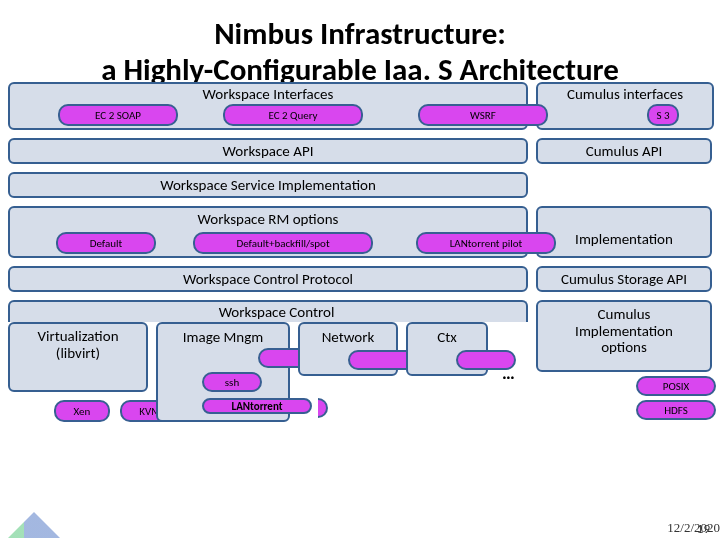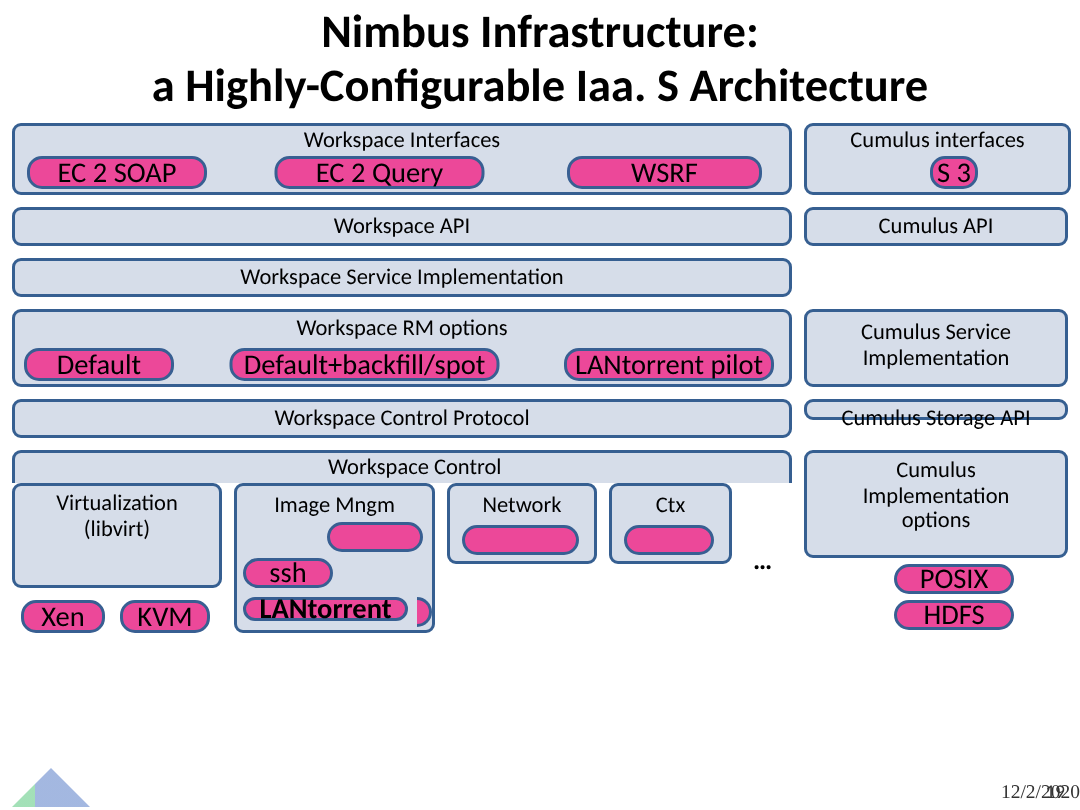--- a/index.html
+++ b/index.html
@@ -4,38 +4,38 @@
 <style>
   * { box-sizing: border-box; margin: 0; padding: 0; }
   body {
     width: 720px; height: 540px;
     font-family: Calibri, Arial, sans-serif;
     background: #fff; color: #000;
     position: relative;
   }
   .title {
     font-size: 31px; font-weight: 700;
-    text-align: center; padding: 4px 8px 2px;
+    text-align: center; padding: 16px 8px 2px;
     line-height: 1.15;
   }
   .diagram { position: absolute; left: 8px; right: 8px; top: 82px; bottom: 30px; }
 
   .bigbox {
     position: absolute;
     background: #d6dde9;
     border: 2px solid #365f91;
     border-radius: 6px;
   }
   .pill {
     position: absolute;
-    background: #ec4899;
+    background: #d946ef;
     border: 2px solid #385f92;
     border-radius: 10px;
-    font-size: 19px;
-    display: flex; align-items: center; justify-content: center;
+    font-size: 11px;
+    display: flex; align-items: center; justify-content: center; margin-left: 40px;
   }
   .label-center {
     position: absolute;
     font-size: 15px;
     text-align: center;
     width: 100%;
   }
 
   
   .footer-date {
@@ -67,50 +67,50 @@
 
   <div class="bigbox" style="left:0;top:0;width:520px;height:48px;">
     <div class="label-center" style="top:1px;">Workspace Interfaces</div>
   </div>
   <div class="bigbox" style="left:528px;top:0;width:178px;height:48px;">
     <div class="label-center" style="top:1px;">Cumulus interfaces</div>
   </div>
   <div class="pill" style="left:10px;top:22px;width:120px;height:22px;">EC 2 SOAP</div>
   <div class="pill" style="left:175px;top:22px;width:140px;height:22px;">EC 2 Query</div>
   <div class="pill" style="left:370px;top:22px;width:130px;height:22px;">WSRF</div>
-  <div class="pill" style="left:612px;top:22px;width:32px;height:22px;">S 3</div>
+  <div class="pill" style="left:599px;top:22px;width:32px;height:22px;">S 3</div>
 
   <div class="bigbox" style="left:0;top:56px;width:520px;height:26px;">
     <div class="label-center" style="top:2px;">Workspace API</div>
   </div>
   <div class="bigbox" style="left:528px;top:56px;width:176px;height:26px;">
     <div class="label-center" style="top:2px;">Cumulus API</div>
   </div>
 
   <div class="bigbox" style="left:0;top:90px;width:520px;height:26px;">
     <div class="label-center" style="top:2px;">Workspace Service Implementation</div>
   </div>
 
   <div class="bigbox" style="left:0;top:124px;width:520px;height:52px;">
     <div class="label-center" style="top:2px;">Workspace RM options</div>
   </div>
   <div class="bigbox" style="left:528px;top:124px;width:176px;height:52px;">
     <div class="label-center" style="top:6px;line-height:1.15;">
-      <span>Cumulus Service</span><br>
+      <br>
       <span>Implementation</span>
     </div>
   </div>
   <div class="pill" style="left:8px;top:150px;width:100px;height:22px;">Default</div>
   <div class="pill" style="left:145px;top:150px;width:180px;height:22px;">Default+backfill/spot</div>
   <div class="pill" style="left:368px;top:150px;width:140px;height:22px;">LANtorrent pilot</div>
 
   <div class="bigbox" style="left:0;top:184px;width:520px;height:26px;">
     <div class="label-center" style="top:2px;">Workspace Control Protocol</div>
   </div>
-  <div class="bigbox" style="left:528px;top:184px;width:176px;height:14px;">
+  <div class="bigbox" style="left:528px;top:184px;width:176px;height:26px;">
     <div class="label-center" style="top:2px;">Cumulus Storage API</div>
   </div>
 
   <div class="bigbox" style="left:0;top:218px;width:520px;height:22px;border-bottom:none;border-radius:6px 6px 0 0;">
     <div class="label-center" style="top:1px;padding-left:17px;">Workspace Control</div>
   </div>
 
   <div class="bigbox" style="left:0;top:240px;width:140px;height:70px;">
     <div class="label-center" style="top:4px;line-height:1.15;">
       <span>Virtualization</span><br>

